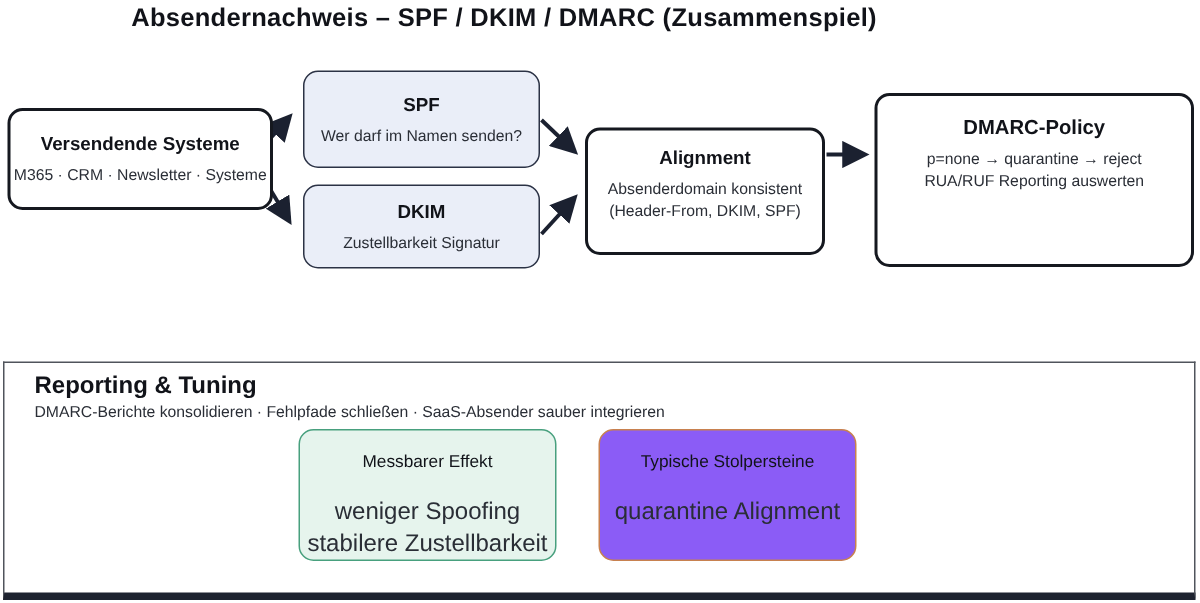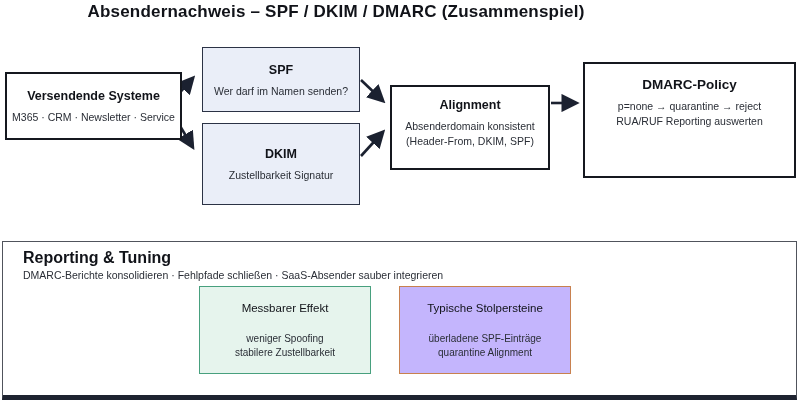--- a/index.html
+++ b/index.html
@@ -22,29 +22,30 @@
   }
   .arrows { position: absolute; top: 0; left: 0; width: 800px; height: 402px; }
   .box {
     position: absolute;
     box-sizing: border-box;
     display: flex;
     flex-direction: column;
     align-items: center;
     text-align: center;
     background: #ffffff;
+    border-radius: 10px;
   }
   .box .box-title { font-weight: bold; font-size: 12.5px; margin-bottom: 5px; }
   .box .box-line  { font-size: 10.5px; color: #2a2e36; margin-top: 3px; text-align: center; }
 
   .sender { left: 5px; top: 72px; width: 177px; height: 68px;
             border: 2px solid #15181f; justify-content: center; }
   .spf    { left: 202px; top: 47px;  width: 158px; height: 65px;
             border: 1px solid #2b3245; background: #eaeef8; justify-content: center; }
-  .dkim   { left: 202px; top: 123px; width: 158px; height: 82px;
+  .dkim   { left: 202px; top: 123px; width: 158px; height: 56px;
             border: 1px solid #2b3245; background: #eaeef8; justify-content: center; }
   .align  { left: 390px; top: 85px; width: 160px; height: 85px;
             border: 2px solid #15181f; padding-top: 11px; }
   .dmarc  { left: 583px; top: 62px; width: 213px; height: 116px;
             border: 2px solid #15181f; padding-top: 13px; }
   .dmarc .box-title { font-size: 13.5px; }
 
   .panel {
     position: absolute;
     left: 2px; top: 241px; width: 795px; height: 159px;
@@ -57,23 +58,23 @@
     position: absolute; left: 20px; top: 7px;
     font-size: 16px; font-weight: bold;
   }
   .panel-sub {
     position: absolute; left: 20px; top: 27px;
     font-size: 10.5px; color: #2a2e36;
   }
   .effect   { left: 196px; top: 44px; width: 172px; height: 88px;
               border: 1.5px solid #48a07e; background: #e6f4ed; padding-top: 15px; }
   .pitfalls { left: 396px; top: 44px; width: 172px; height: 88px;
-              border: 1.5px solid #c8814f; background: #c4b5fd; padding-top: 15px; }
+              border: 1.5px solid #c8814f; background: #8b5cf6; padding-top: 15px; }
   .effect .box-title, .pitfalls .box-title { font-size: 11.5px; font-weight: normal; margin-bottom: 16px; }
-  .effect .box-line, .pitfalls .box-line { font-size: 10px; }
+  .effect .box-line, .pitfalls .box-line { font-size: 16px; }
 </style>
 </head>
 <body>
 
 <div class="canvas">
 
   <div class="title">Absendernachweis – SPF / DKIM / DMARC (Zusammenspiel)</div>
 
   <svg class="arrows" viewBox="0 0 800 402" xmlns="http://www.w3.org/2000/svg">
     <defs>
@@ -83,21 +84,21 @@
     </defs>
     <line x1="168" y1="106" x2="192" y2="79" stroke="#1b2130" stroke-width="2.6" marker-end="url(#ah)"></line>
     <line x1="168" y1="106" x2="192" y2="146" stroke="#1b2130" stroke-width="2.6" marker-end="url(#ah)"></line>
     <line x1="361" y1="80" x2="382" y2="100" stroke="#1b2130" stroke-width="2.6" marker-end="url(#ah)"></line>
     <line x1="361" y1="156" x2="382" y2="133" stroke="#1b2130" stroke-width="2.6" marker-end="url(#ah)"></line>
     <line x1="551" y1="103" x2="575" y2="103" stroke="#1b2130" stroke-width="2.6" marker-end="url(#ah)"></line>
   </svg>
 
   <div class="box sender">
     <div class="box-title">Versendende Systeme</div>
-    <div class="box-line">M365 · CRM · Newsletter · Service</div>
+    <div class="box-line">M365 · CRM · Newsletter · Systeme</div>
   </div>
 
   <div class="box spf">
     <div class="box-title">SPF</div>
     <div class="box-line">Wer darf im Namen senden?</div>
   </div>
 
   <div class="box dkim">
     <div class="box-title">DKIM</div>
     <div class="box-line">Zustellbarkeit Signatur</div>
@@ -120,18 +121,17 @@
     <div class="panel-sub">DMARC-Berichte konsolidieren · Fehlpfade schließen · SaaS-Absender sauber integrieren</div>
 
     <div class="box effect">
       <div class="box-title">Messbarer Effekt</div>
       <div class="box-line">weniger Spoofing</div>
       <div class="box-line">stabilere Zustellbarkeit</div>
     </div>
 
     <div class="box pitfalls">
       <div class="box-title">Typische Stolpersteine</div>
-      <div class="box-line">überladene SPF-Einträge</div>
       <div class="box-line">quarantine Alignment</div>
     </div>
   </div>
 
 </div>
 
 </body></html>

